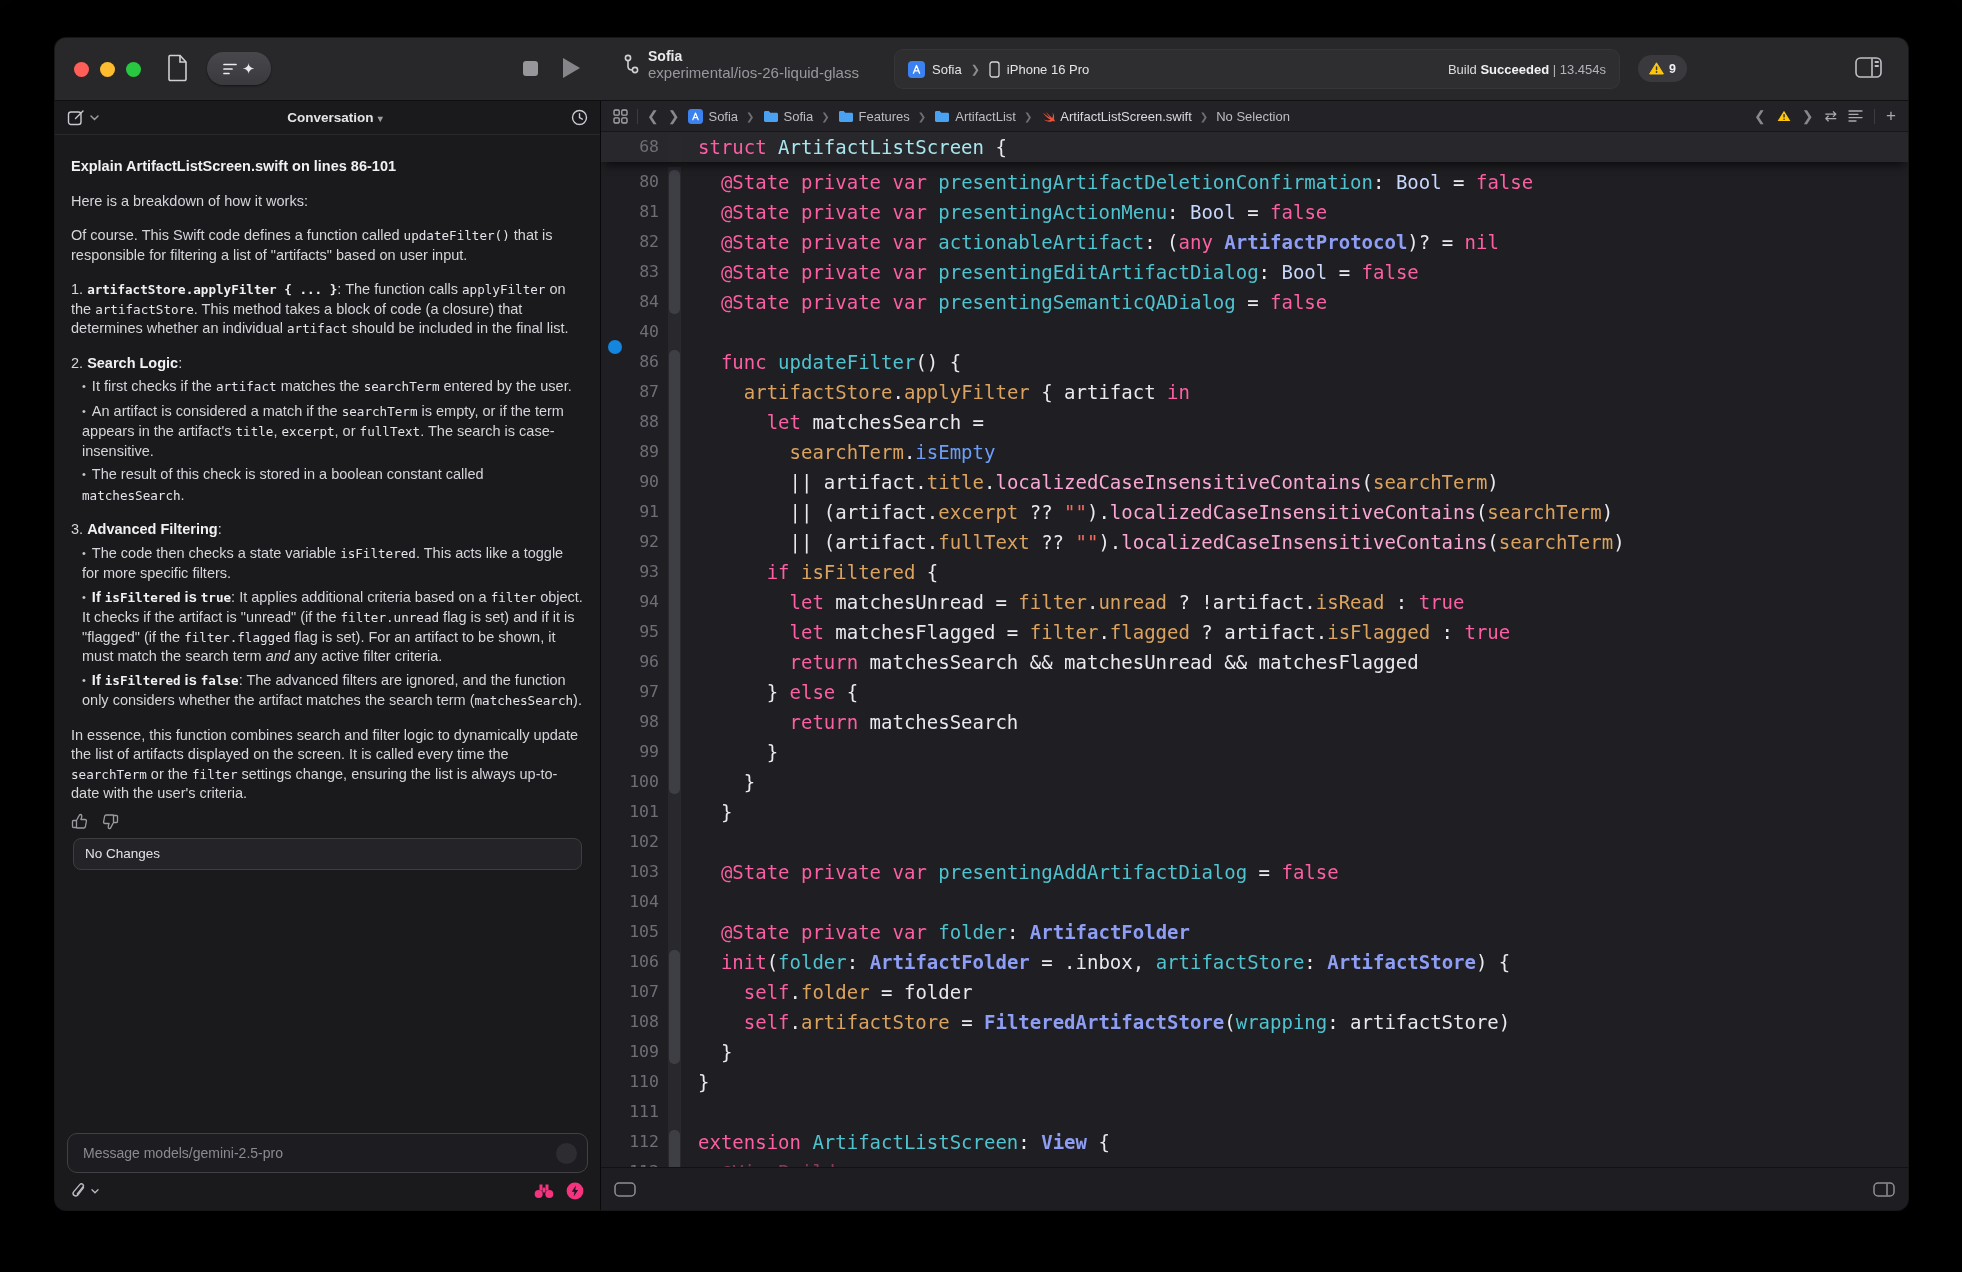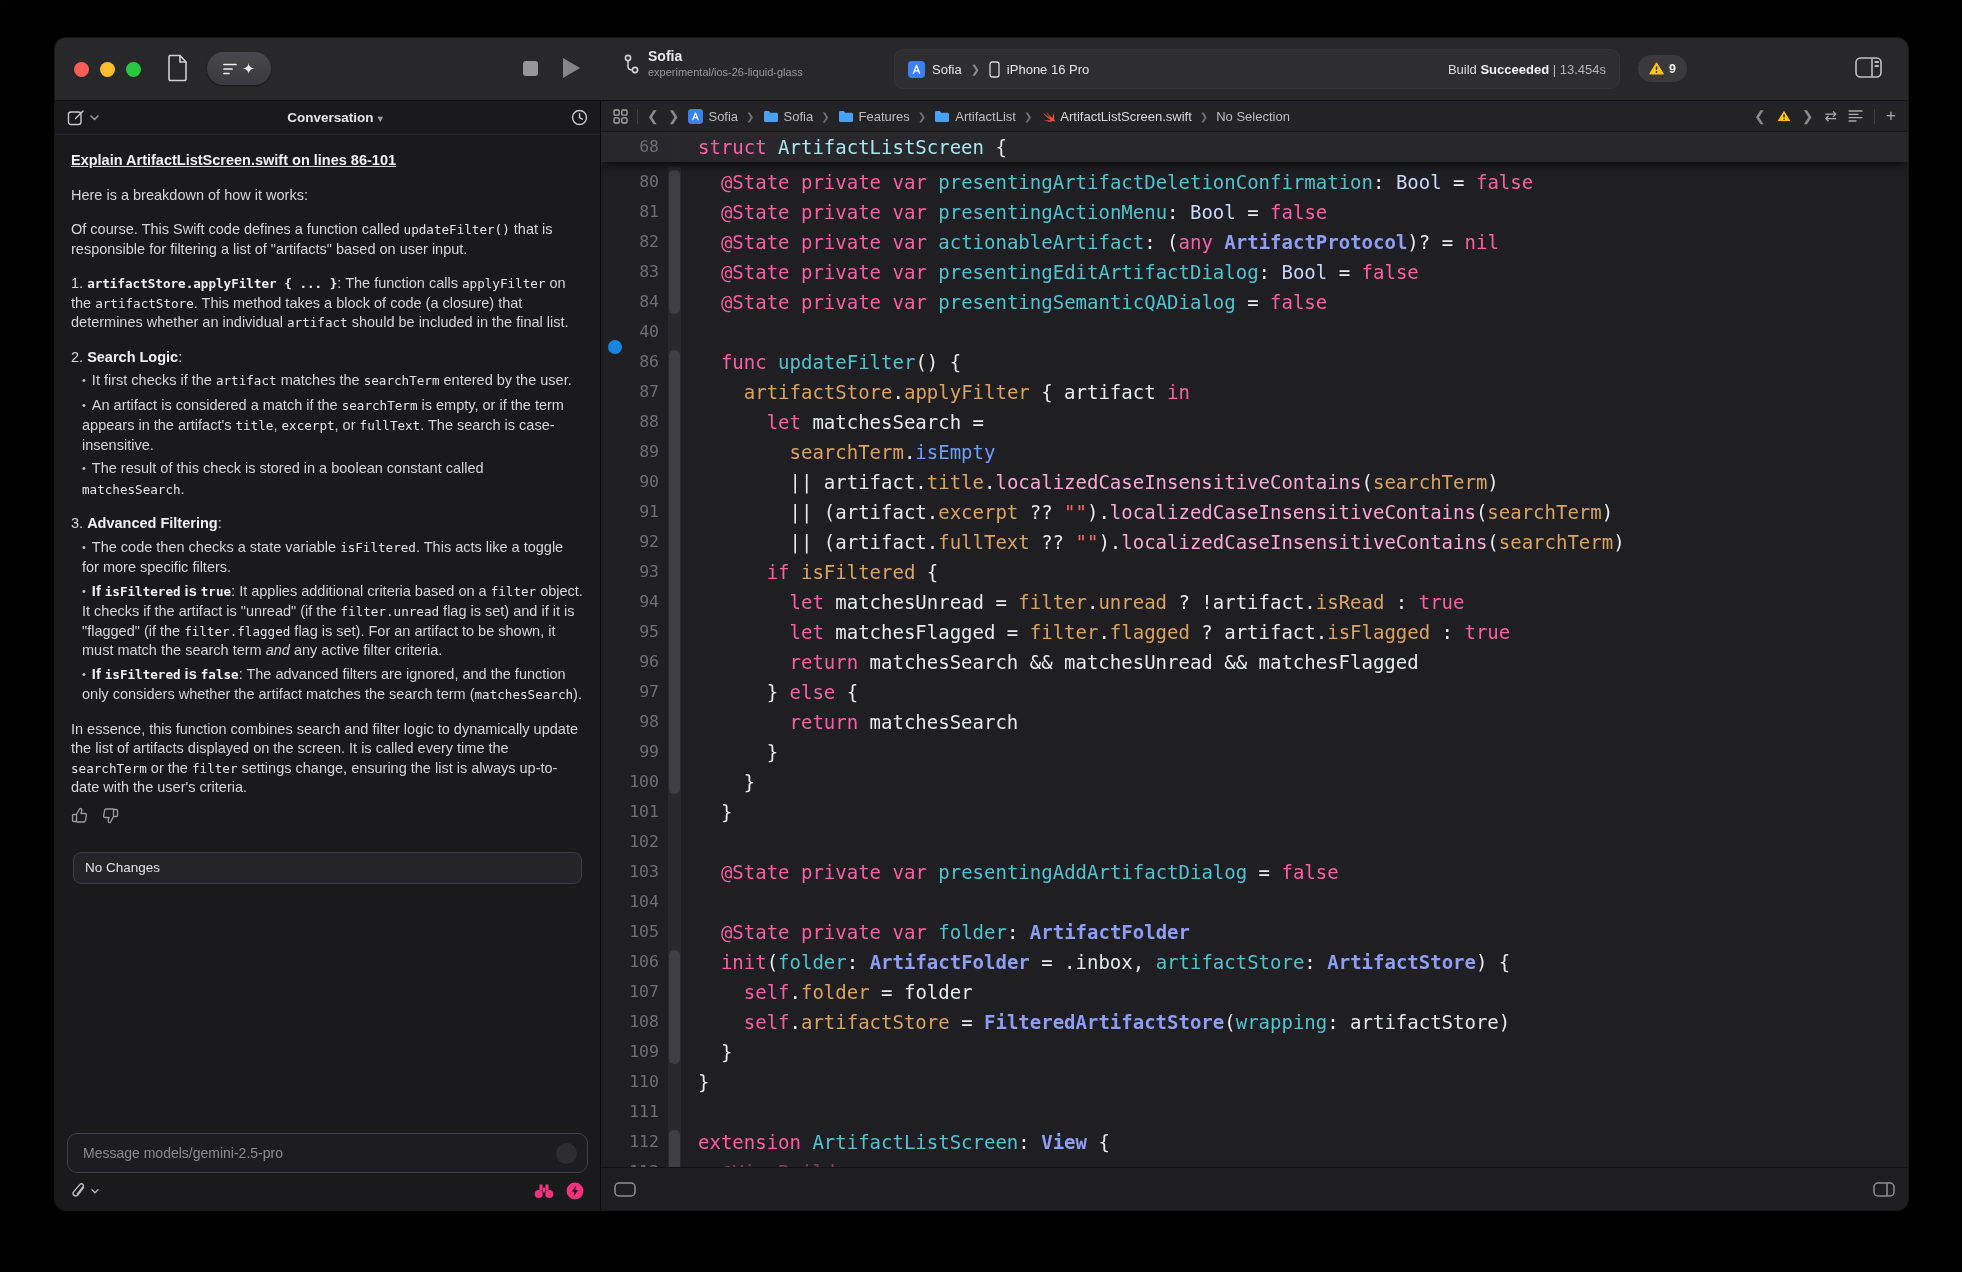--- a/index.html
+++ b/index.html
@@ -11,21 +11,21 @@
   .lights{position:absolute;left:19px;top:24px;display:flex;gap:11px;}
   .light{width:15px;height:15px;border-radius:50%;}
   .tb-icon{position:absolute;color:#cfcfd4;}
   .docbtn{left:112px;top:16px;}
   .aibtn{left:152px;top:14px;width:64px;height:33px;border-radius:17px;background:linear-gradient(180deg,#47474c,#39393e);
     box-shadow:0 1px 2px rgba(0,0,0,.5);display:flex;align-items:center;justify-content:center;gap:3px;color:#e8e8ec;}
   .stopbtn{left:468px;top:23px;width:15px;height:15px;border-radius:3px;background:#96969b;}
   .playbtn{left:508px;top:20px;width:0;height:0;border-left:17px solid #96969b;border-top:10px solid transparent;border-bottom:10px solid transparent;opacity:.85;}
   .scheme{position:absolute;left:568px;top:10px;display:flex;gap:9px;align-items:flex-start;color:#e9e9ec;}
   .scheme .t1{font-size:14px;font-weight:700;line-height:17px;}
-  .scheme .t2{font-size:11px;color:#98989f;line-height:15px;}
+  .scheme .t2{font-size:15px;color:#98989f;line-height:15px;}
   .devpill{position:absolute;left:839px;top:11px;width:726px;height:40px;border-radius:9px;background:#2e2e31;
     box-shadow:inset 0 0 0 1px rgba(255,255,255,.04);display:flex;align-items:center;padding:0 14px;box-sizing:border-box;
     font-size:13px;color:#e4e4e8;gap:7px;}
   .devpill .sep{color:#8b8b92;font-size:11px;margin:0 2px;}
   .buildstatus{margin-left:auto;font-size:13px;color:#dcdce0;}
   .buildstatus b{font-weight:700;color:#f2f2f5;}
   .buildstatus .dim{color:#b3b3ba;}
   .warnpill{position:absolute;left:1583px;top:17px;height:27px;border-radius:14px;background:#3a3a3e;display:flex;
     align-items:center;gap:5px;padding:0 11px;color:#f0f0f3;font-size:12.5px;font-weight:600;}
   .paneltoggle{position:absolute;left:1800px;top:19px;color:#c0c0c6;}
@@ -34,27 +34,27 @@
   
   .leftpanel{width:545px;min-width:545px;background:#1a1a1d;border-right:1px solid #09090b;display:flex;flex-direction:column;position:relative;}
   .lp-header{height:33px;border-bottom:1px solid #29292d;display:flex;align-items:center;padding:0 12px;color:#c9c9cf;}
   .lp-title{flex:1;text-align:center;font-size:13.5px;font-weight:600;color:#e4e4e8;}
   .lp-title .chev{color:#9a9aa1;font-size:10px;margin-left:4px;}
   .lp-body{flex:1;padding:12px 16px 0 16px;overflow:hidden;font-size:14.5px;line-height:19.5px;color:#d5d5da;}
   .blk{margin-top:4px;}
   .blk.gap{margin-top:15px;}
   .blk.bullet{padding-left:11px;text-indent:0;}
   .blk.bullet:before{content:"•";margin-right:6px;color:#c7c7cc;font-size:11px;position:relative;top:-1px;}
-  .blk:first-child{margin-top:4px;text-decoration:underline;}
+  .blk:first-child{margin-top:10px;}
   .r-b{font-weight:700;color:#f1f1f4;}
   .r-c{font-family:"DejaVu Sans Mono",monospace;font-size:12.6px;color:#e4e4ea;}
   .r-cb{font-family:"DejaVu Sans Mono",monospace;font-size:12.6px;font-weight:700;color:#f1f1f4;}
   .r-i{font-style:italic;}
   .feedback{display:flex;gap:14px;margin-top:9px;color:#9a9aa1;}
-  .nochanges{margin:28px 2px 0 2px;border:1px solid #3d3d42;background:#242428;border-radius:8px;height:30px;
+  .nochanges{margin:8px 2px 0 2px;border:1px solid #3d3d42;background:#242428;border-radius:8px;height:30px;
     display:flex;align-items:center;padding:0 11px;font-size:13.5px;color:#e3e3e7;}
   .lp-bottom{position:absolute;left:0;right:0;bottom:0;padding:0 12px 10px 12px;}
   .msginput{border:1px solid #404045;border-radius:10px;height:38px;display:flex;align-items:center;padding:0 10px 0 13px;background:#1d1d21;}
   .msginput input{flex:1;background:transparent;border:none;outline:none;color:#e6e6ea;font-size:14px;font-family:"Liberation Sans",sans-serif;}
   .msginput input::placeholder{color:#8a8a92;}
   .sendcirc{width:21px;height:21px;border-radius:50%;background:#2d2d31;}
   .lp-tools{display:flex;align-items:center;margin-top:9px;padding:0 4px;color:#b9b9c0;}
   .lp-tools .right{margin-left:auto;display:flex;gap:12px;align-items:center;}
   
   .editor{flex:1;background:#1f1f23;display:flex;flex-direction:column;position:relative;overflow:hidden;}

